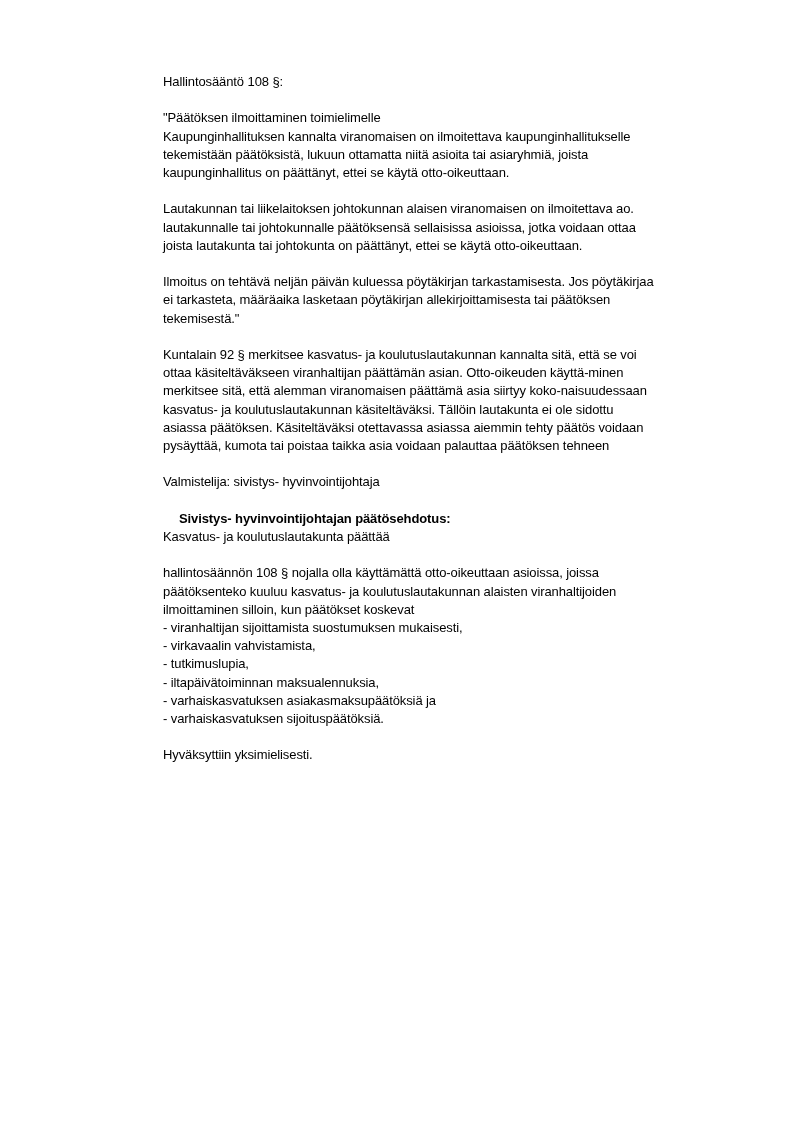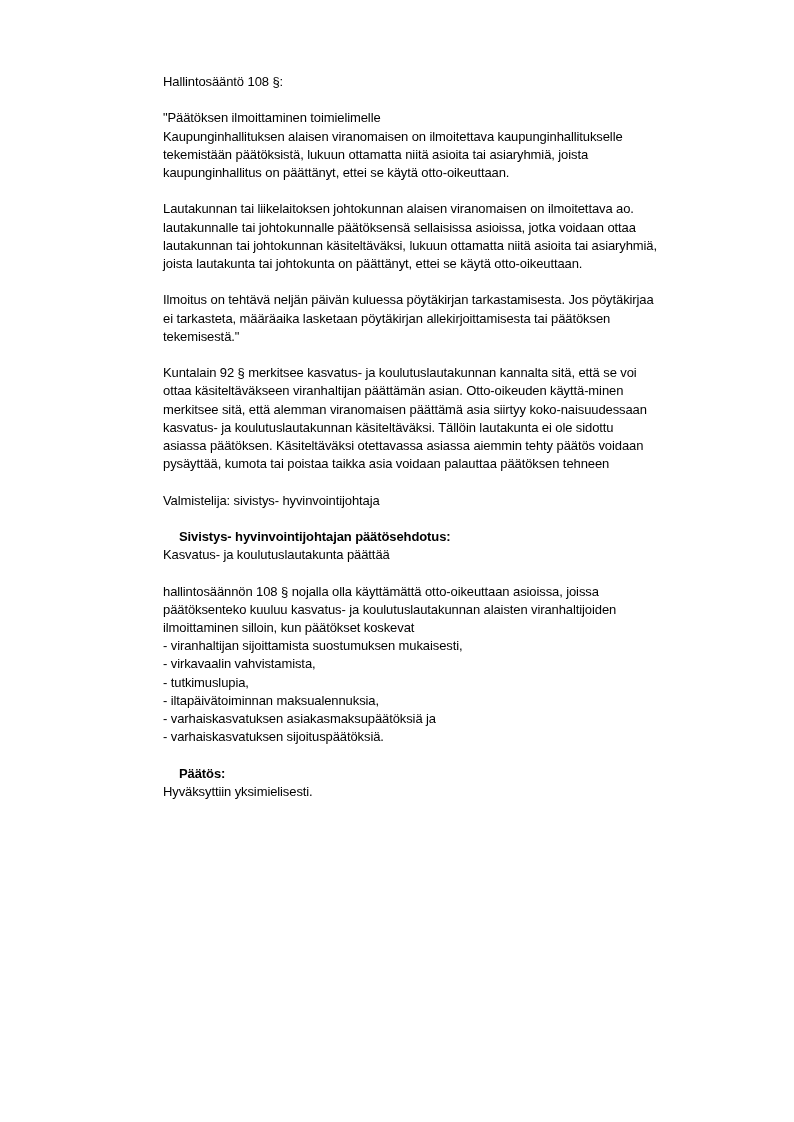--- a/index.html
+++ b/index.html
@@ -21,30 +21,29 @@
 </style>
 </head>
 <body>
 
 <div class="page">
   <p>Hallintosääntö 108 §:</p>
   <div class="blank"></div>
 
   <p>"Päätöksen ilmoittaminen toimielimelle</p>
   <div>
-    <p>Kaupunginhallituksen alaisen viranomaisen on ilmoitettava kaupunginhallitukselle</p>
+    <p>Kaupunginhallituksen kannalta viranomaisen on ilmoitettava kaupunginhallitukselle</p>
     <p>tekemistään päätöksistä, lukuun ottamatta niitä asioita tai asiaryhmiä, joista</p>
     <p>kaupunginhallitus on päättänyt, ettei se käytä otto-oikeuttaan.</p>
   </div>
   <div class="blank"></div>
 
   <div>
     <p>Lautakunnan tai liikelaitoksen johtokunnan alaisen viranomaisen on ilmoitettava ao.</p>
     <p>lautakunnalle tai johtokunnalle päätöksensä sellaisissa asioissa, jotka voidaan ottaa</p>
-    <p>lautakunnan tai johtokunnan käsiteltäväksi, lukuun ottamatta niitä asioita tai asiaryhmiä,</p>
     <p>joista lautakunta tai johtokunta on päättänyt, ettei se käytä otto-oikeuttaan.</p>
   </div>
   <div class="blank"></div>
 
   <div>
     <p>Ilmoitus on tehtävä neljän päivän kuluessa pöytäkirjan tarkastamisesta. Jos pöytäkirjaa</p>
     <p>ei tarkasteta, määräaika lasketaan pöytäkirjan allekirjoittamisesta tai päätöksen</p>
     <p>tekemisestä."</p>
   </div>
   <div class="blank"></div>
@@ -74,15 +73,14 @@
   <div>
     <p>- viranhaltijan sijoittamista suostumuksen mukaisesti,</p>
     <p>- virkavaalin vahvistamista,</p>
     <p>- tutkimuslupia,</p>
     <p>- iltapäivätoiminnan maksualennuksia,</p>
     <p>- varhaiskasvatuksen asiakasmaksupäätöksiä ja</p>
     <p>- varhaiskasvatuksen sijoituspäätöksiä.</p>
   </div>
   <div class="blank"></div>
 
-  <p class="bold">Päätös:</p>
   <p>Hyväksyttiin yksimielisesti.</p>
 </div>
 
 </body></html>

